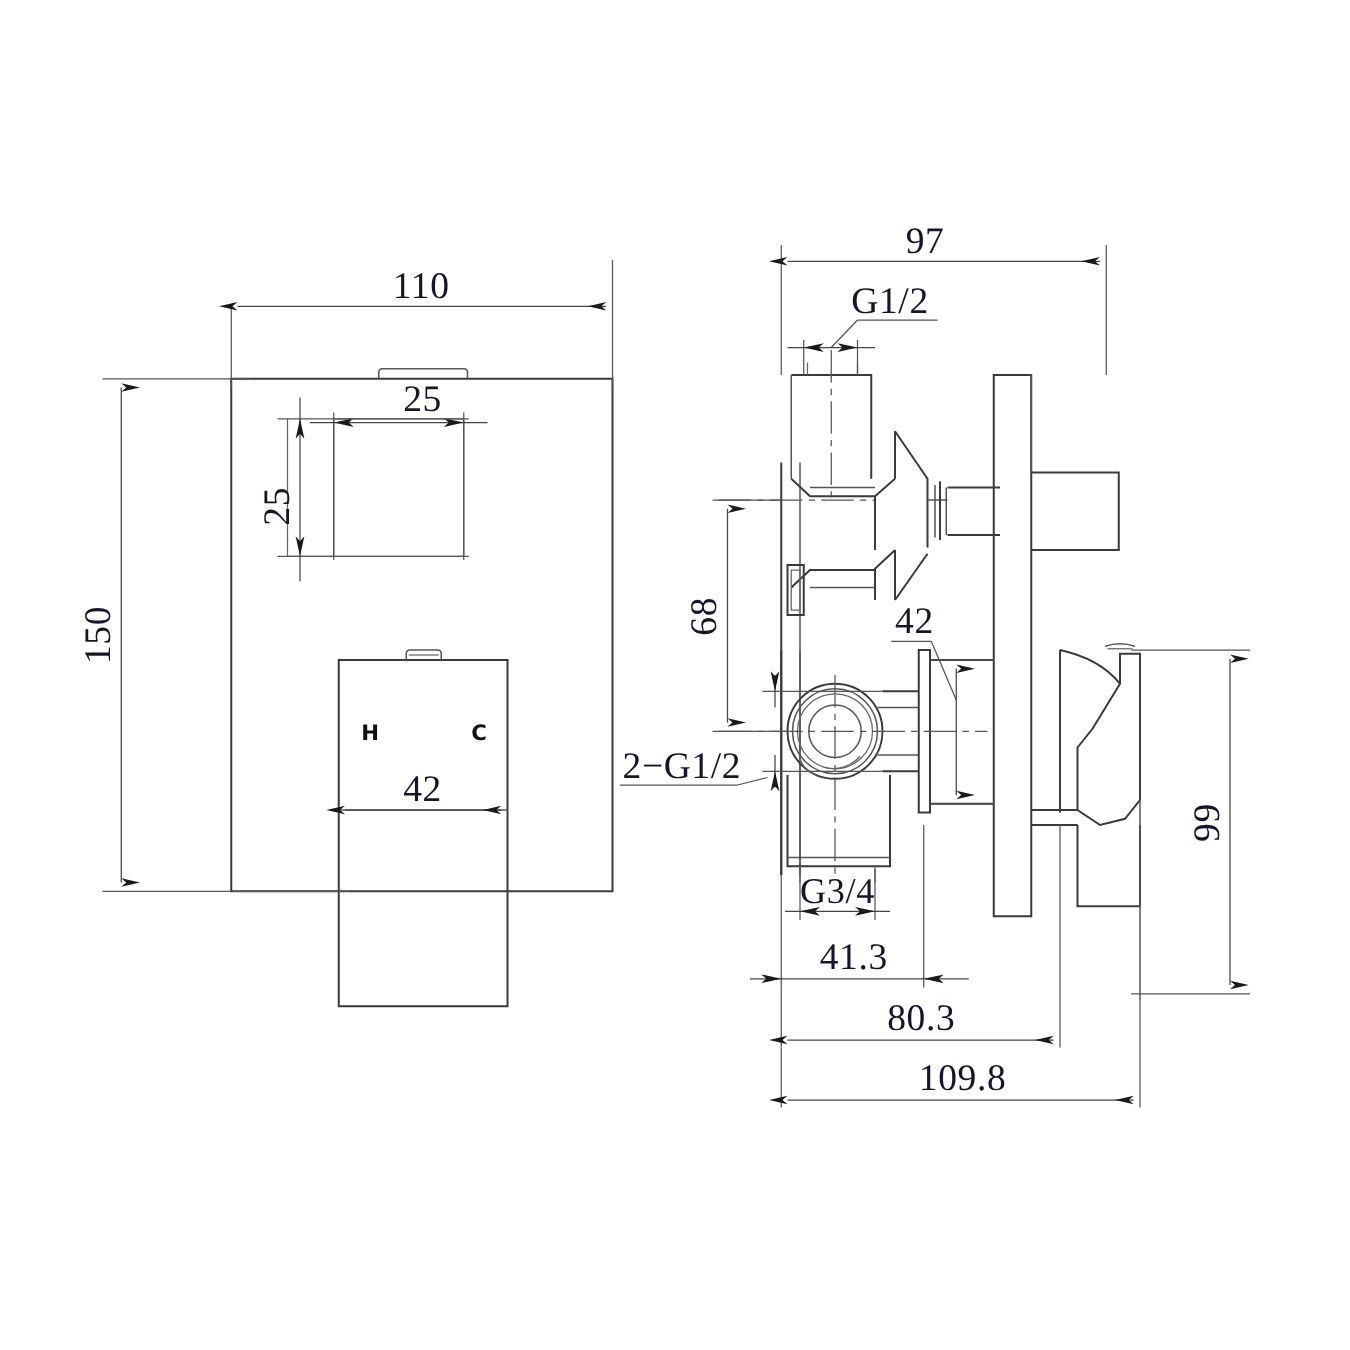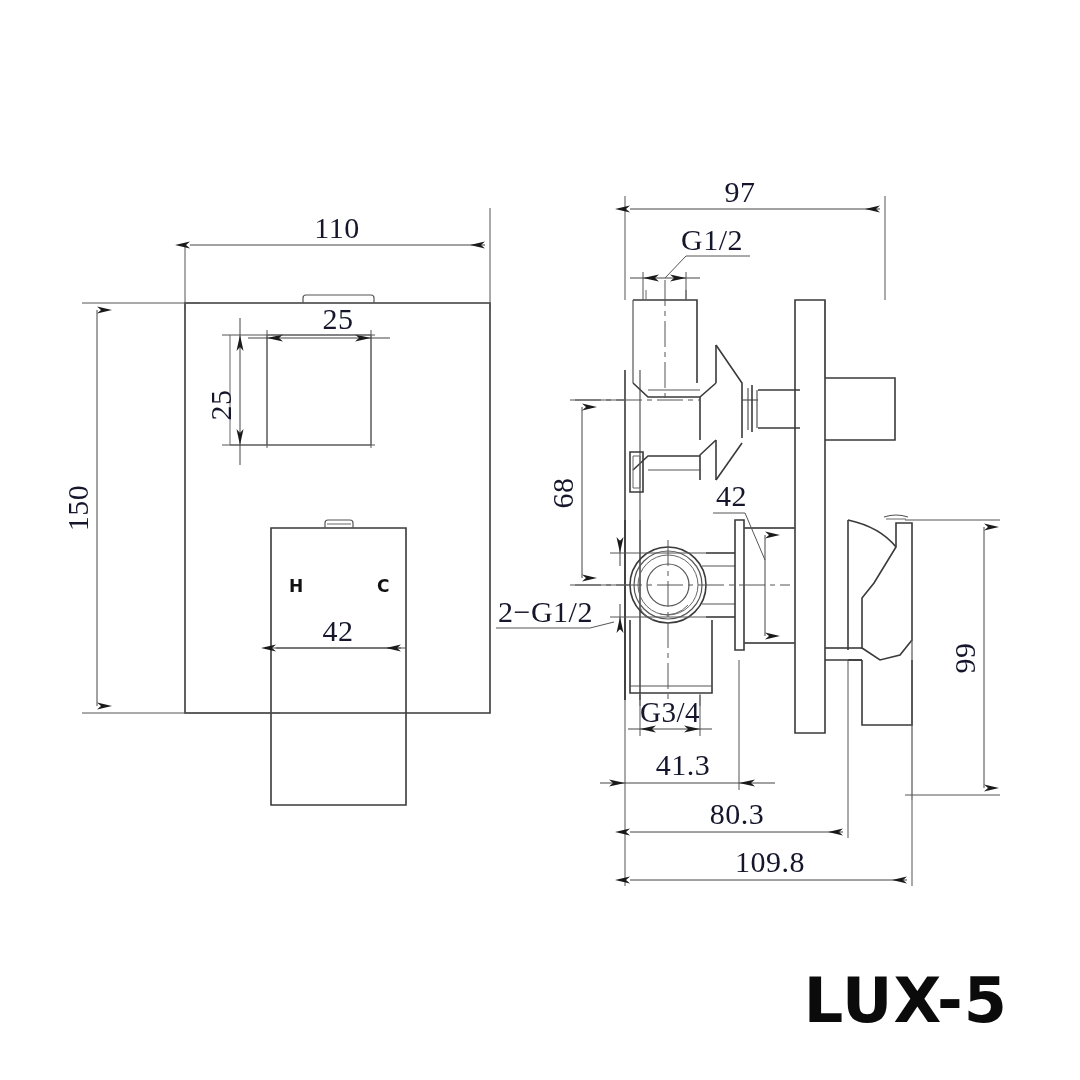--- a/index.html
+++ b/index.html
@@ -283,15 +283,14 @@
 
     <g>
       <line class="extline" x1="905" y1="520" x2="1000" y2="520"></line>
       <line class="extline" x1="905" y1="795" x2="1000" y2="795"></line>
       <line class="dimline" x1="984" y1="527" x2="984" y2="788" marker-start="url(#ar-u)" marker-end="url(#ar-u)"></line>
       <text class="dimtext" x="975" y="658" text-anchor="middle" transform="rotate(-90 975 658)">99</text>
     </g>
 
   </svg>
 
-  <div id="model-label">LUX-5</div>
 
 </div>
 
 </body></html>

